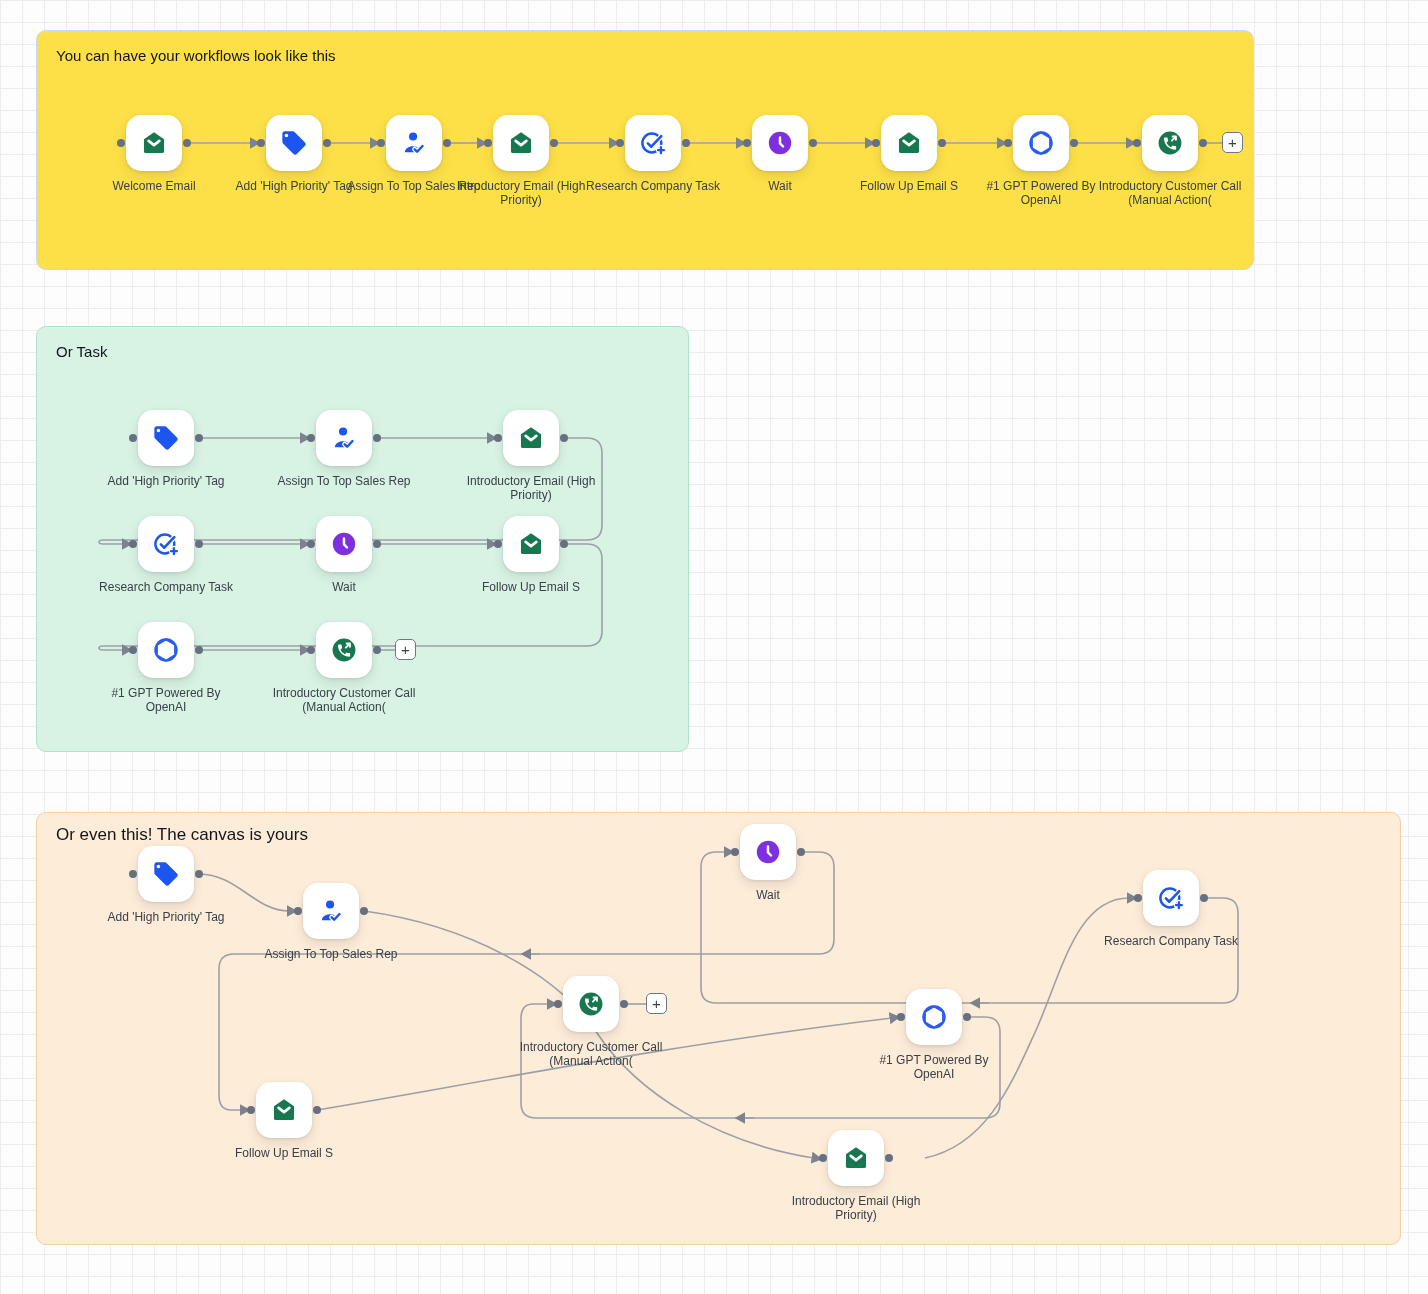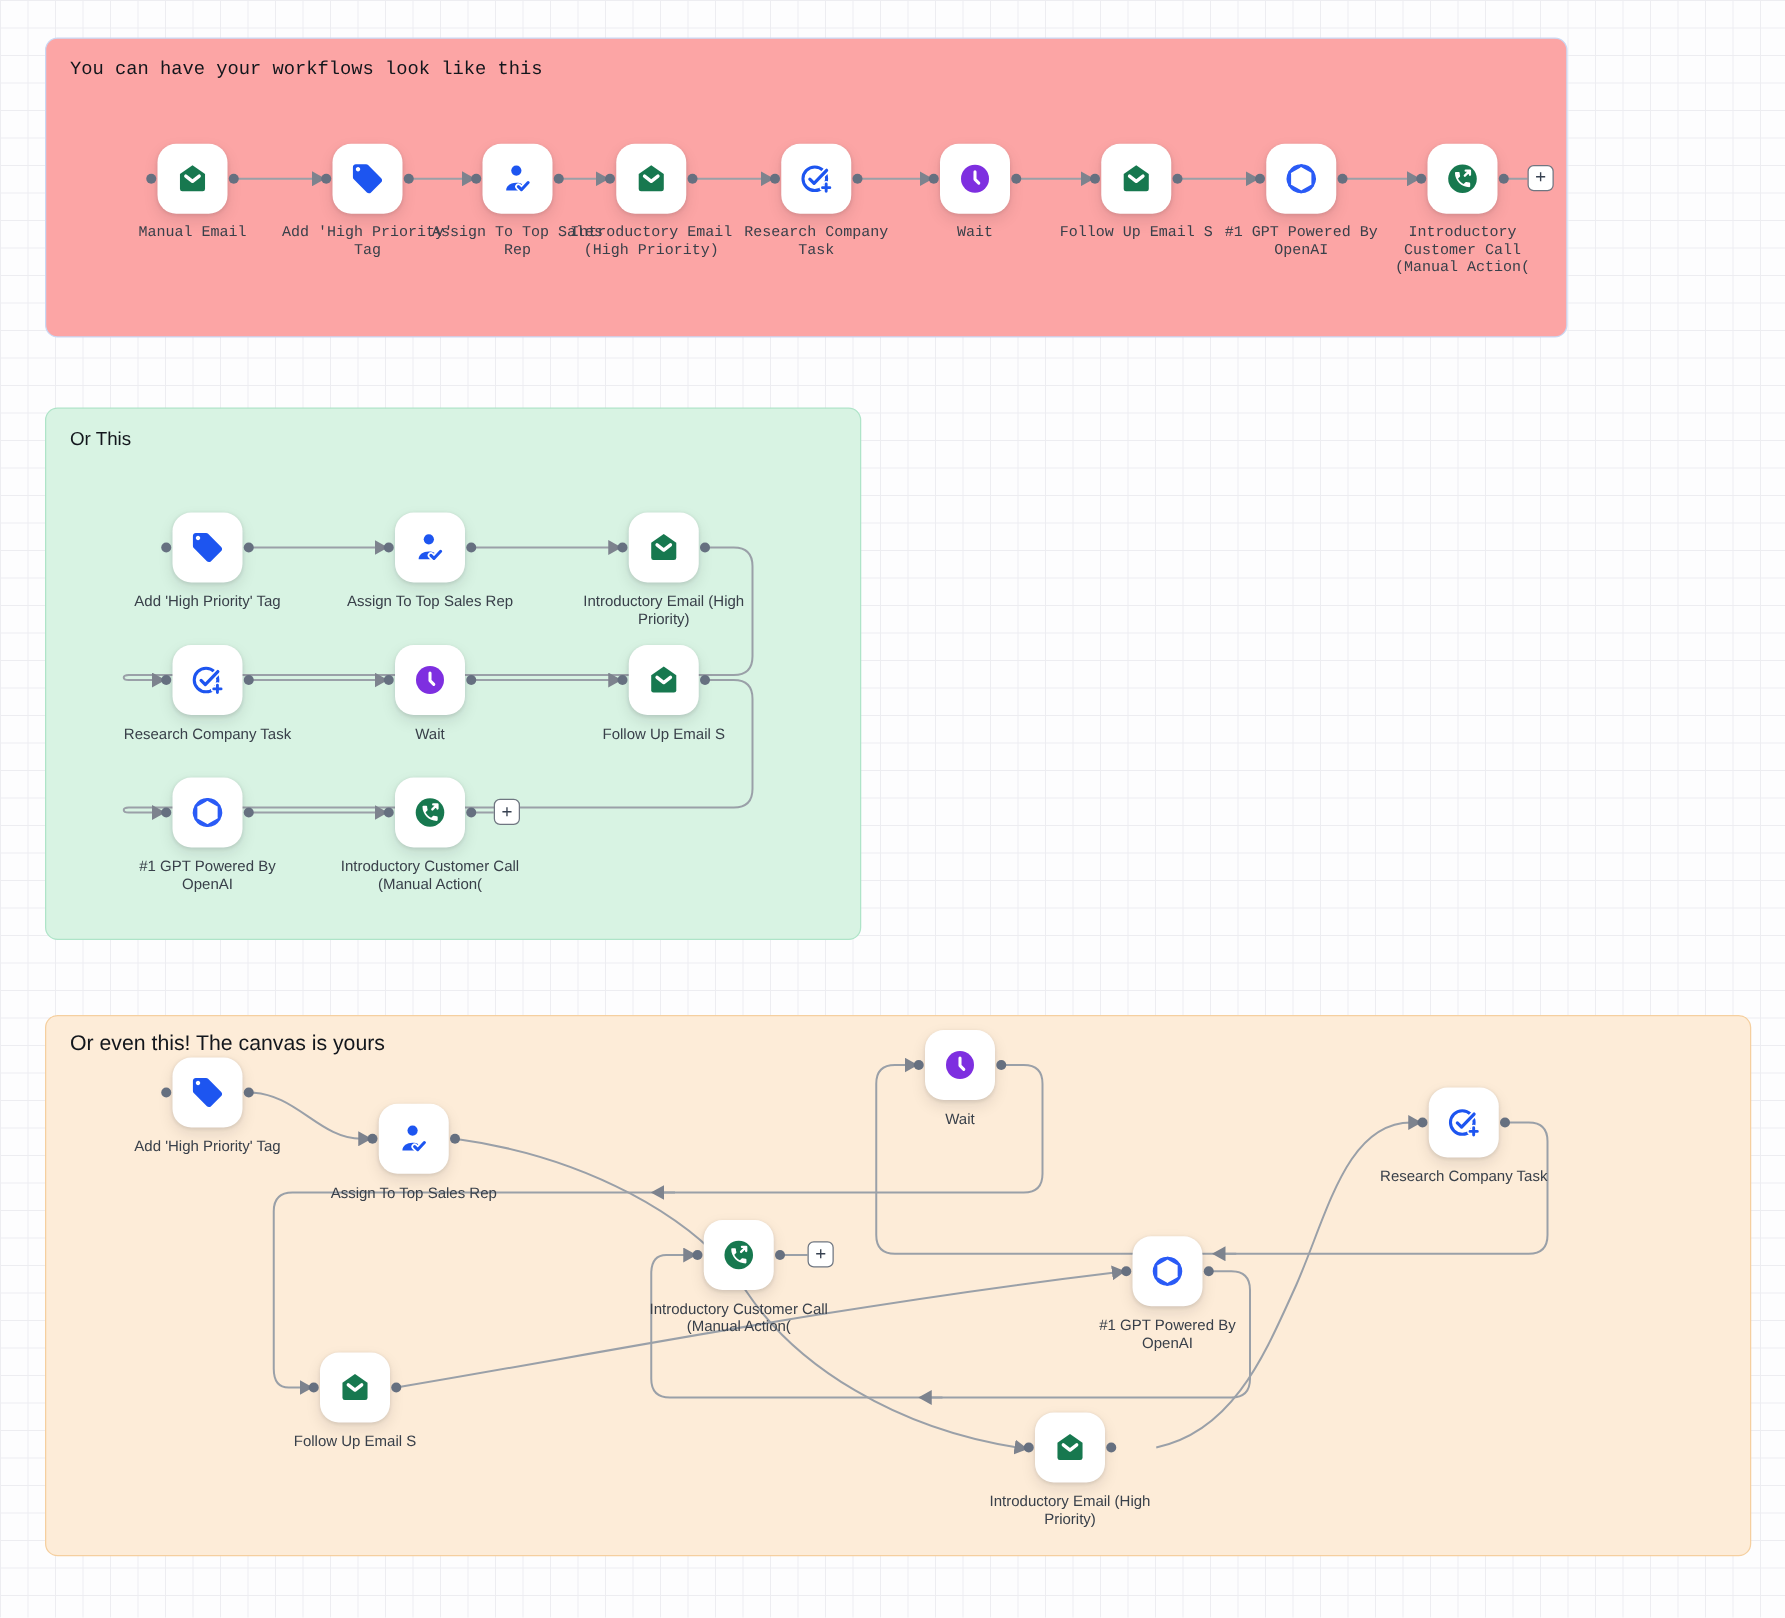--- a/index.html
+++ b/index.html
@@ -7,21 +7,21 @@
     width:1428px;height:1294px;
     font-family:"Liberation Sans",sans-serif;
     background-color:#fdfdfe;
     background-image:
       linear-gradient(to right,#ededf1 1px,transparent 1px),
       linear-gradient(to bottom,#ededf1 1px,transparent 1px);
     background-size:22px 22px;
   }
   #canvas{position:relative;width:1428px;height:1294px;overflow:hidden;}
   .panel{position:absolute;border-radius:10px;}
-  .panel-blue{left:36px;top:30px;width:1216px;height:238px;background:#fca5a5;border:1px solid #c9d8f4;font-family:Liberation Mono, monospace;}
+  .panel-blue{left:36px;top:30px;width:1216px;height:238px;background:#fde047;border:1px solid #c9d8f4;}
   .panel-green{left:36px;top:326px;width:651px;height:424px;background:#d8f3e3;border:1px solid #aee4c8;}
   .panel-orange{left:36px;top:812px;width:1347px;height:431px;background:#fdecd8;border:1px solid #f5cf9f;padding-left:16px;}
   .panel-title{position:absolute;left:19px;top:16px;font-size:15px;font-weight:500;color:#12161c;}
   .panel-orange .panel-title{font-size:17px;top:12px;}
   .edges{position:absolute;left:0;top:0;pointer-events:none;}
   .edges path{fill:none;stroke:#9aa0a8;stroke-width:1.6;}
   .node{
     position:absolute;width:56px;height:56px;background:#fff;border-radius:15px;
     box-shadow:0 1px 3px rgba(20,24,34,.10),0 5px 12px rgba(20,24,34,.10);
     display:flex;align-items:center;justify-content:center;z-index:2;
@@ -103,21 +103,21 @@
       <path d="M905 112 H962" marker-end="url(#arr)"></path>
       <path d="M1037 112 H1091" marker-end="url(#arr)"></path>
       <path d="M1166 112 H1185"></path>
     </svg>
     <div class="node" style="left:89px;top:84px">
       <i class="dot dl"></i>
         <i class="dot dr"></i>
       <svg class="icon">
           <use href="#ic-email"></use>
         </svg>
-      <div class="node-label">Manual Email</div>
+      <div class="node-label">Welcome Email</div>
     </div>
     <div class="node" style="left:229px;top:84px">
       <i class="dot dl"></i>
         <i class="dot dr"></i>
       <svg class="icon">
           <use href="#ic-tag"></use>
         </svg>
       <div class="node-label">Add 'High Priority' Tag</div>
     </div>
     <div class="node" style="left:349px;top:84px">
@@ -173,21 +173,21 @@
         <i class="dot dr"></i>
       <svg class="icon">
           <use href="#ic-call"></use>
         </svg>
       <div class="node-label">Introductory Customer Call (Manual Action(</div>
     </div>
     <div class="plus-btn" style="left:1185px;top:101px">+</div>
   </div>
 
   <div class="panel panel-green">
-    <div class="panel-title">Or This</div>
+    <div class="panel-title">Or Task</div>
     <svg class="edges" width="651" height="424">
       <path d="M162 111 H265" marker-end="url(#arr)"></path>
       <path d="M340 111 H452" marker-end="url(#arr)"></path>
       <path d="M527 111 L550 111 Q565 111 565 126 L565 198 Q565 213 550 213 L66 213 Q62 213 62 215 Q62 217 66 217 L87 217" marker-end="url(#arr)"></path>
       <path d="M162 217 H265" marker-end="url(#arr)"></path>
       <path d="M340 217 H452" marker-end="url(#arr)"></path>
       <path d="M527 217 L550 217 Q565 217 565 232 L565 304 Q565 319 550 319 L66 319 Q62 319 62 321 Q62 323 66 323 L87 323" marker-end="url(#arr)"></path>
       <path d="M162 323 H265" marker-end="url(#arr)"></path>
       <path d="M340 323 H358"></path>
     </svg>

